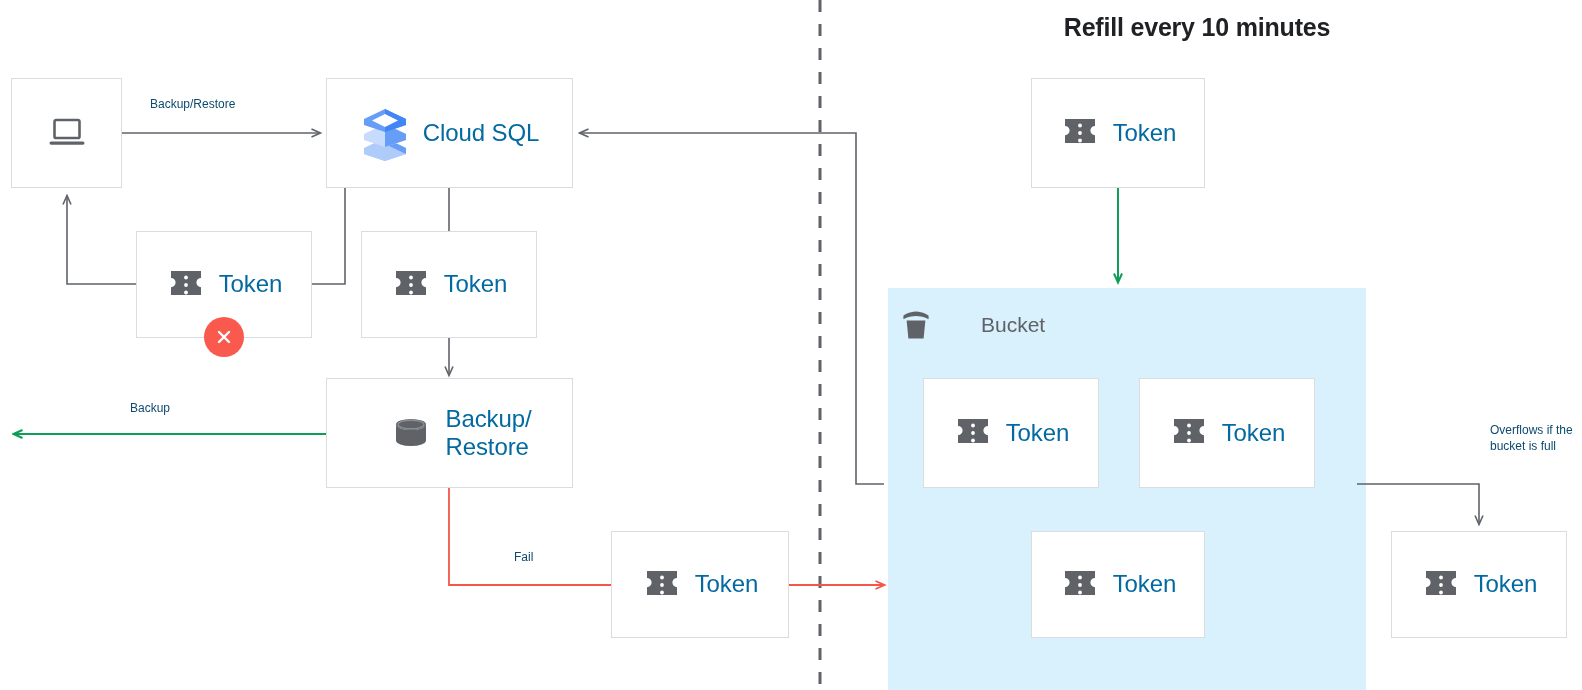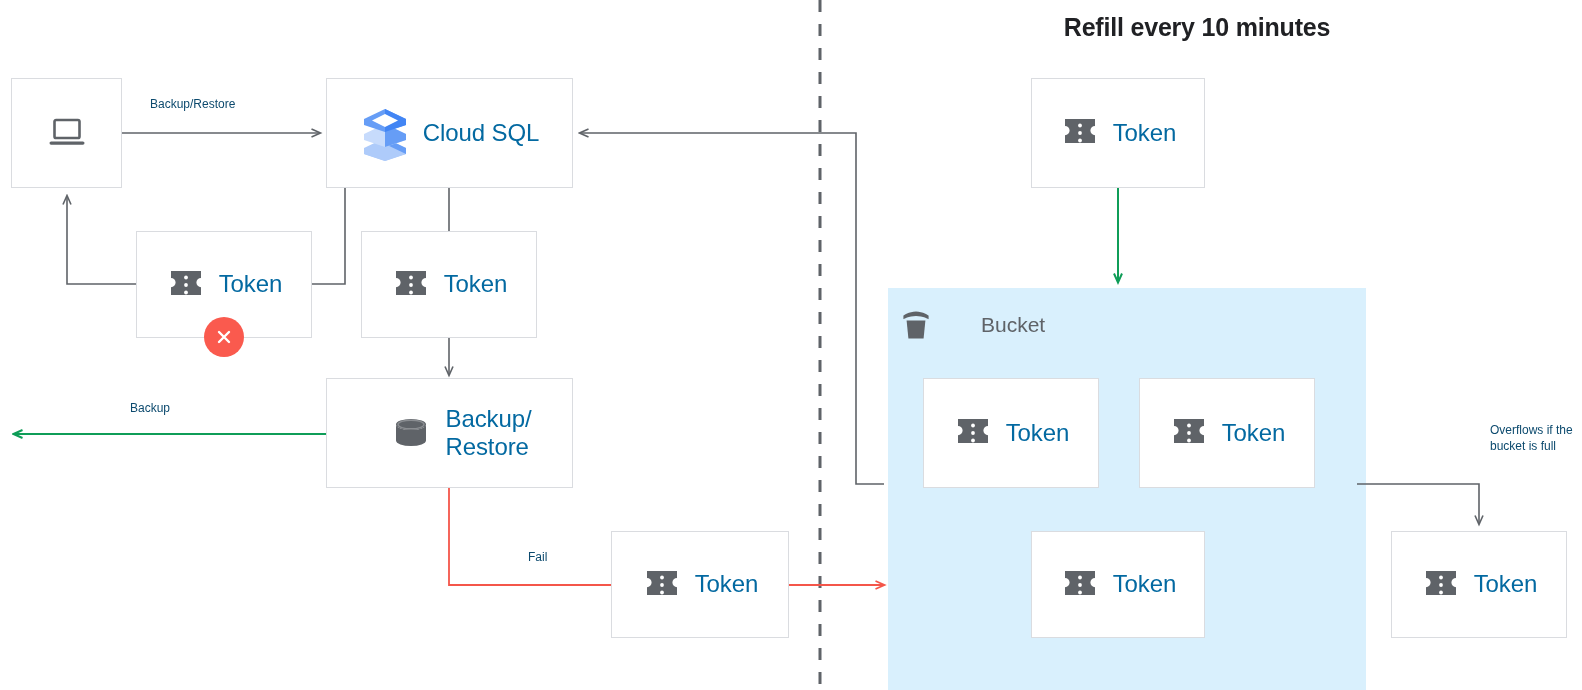--- a/index.html
+++ b/index.html
@@ -315,18 +315,18 @@
         </svg>
       </span>
       <span class="node-label">Token</span>
     </div>
   </div>
 
   <div class="edge-label" style="left:150px; top:97px;">Backup/Restore</div>
 
   <div class="edge-label" style="left:130px; top:401px;">Backup</div>
 
-  <div class="edge-label" style="left:528px; top:550px;text-align:center;">Fail</div>
+  <div class="edge-label" style="left:514px; top:550px;text-align:center;">Fail</div>
 
   <div class="edge-label" style="left:1490px; top:423px; width:160px;">Overflows if the
 bucket is full</div>
 
 </div>
 
 </body></html>

